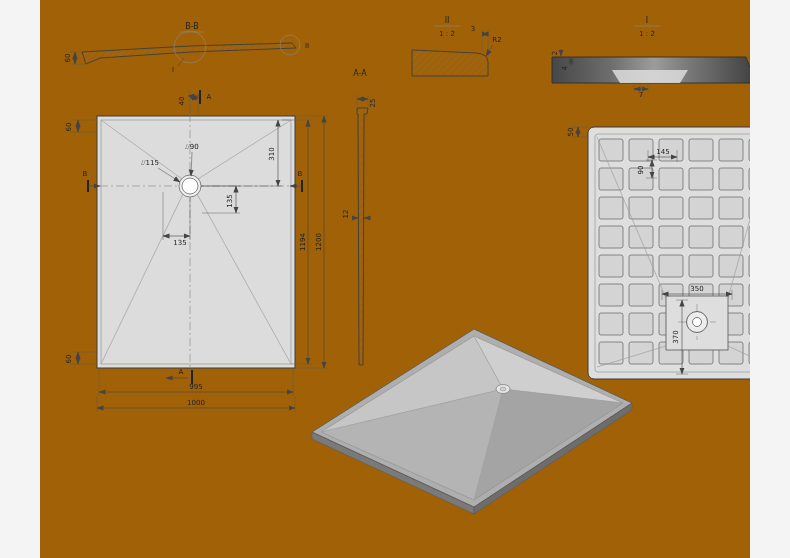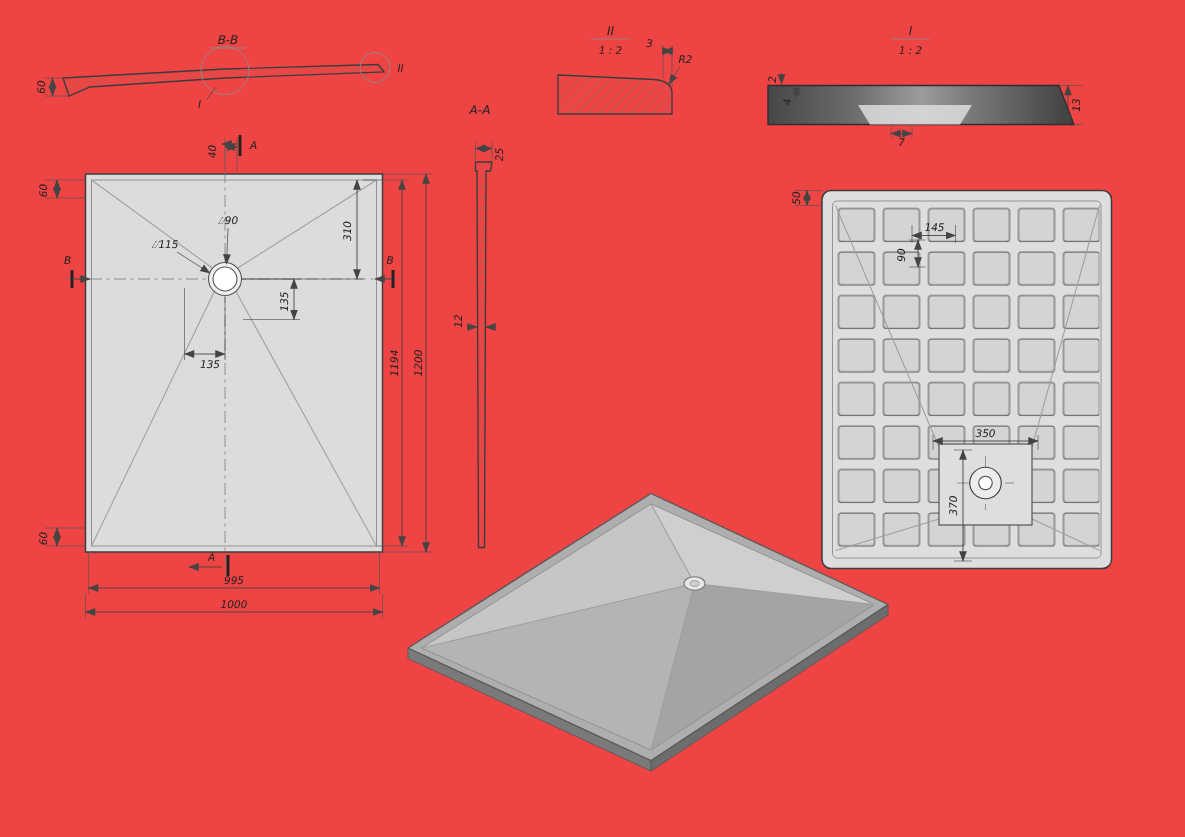--- a/index.html
+++ b/index.html
@@ -1,18 +1,18 @@
 <!DOCTYPE html>
 <html><head>
 <meta charset="utf-8">
 <style>
   html,body{margin:0;padding:0;background:#f4f4f4;}
   .stage{
-    width:790px;height:558px;background:#ef4444;position:relative;
-    font-family:"DejaVu Sans", sans-serif;overflow:hidden;margin:0 auto;font-style:italic;
+    width:710px;height:558px;background:#a16207;position:relative;
+    font-family:"DejaVu Sans", sans-serif;overflow:hidden;margin:0 auto;
   }
   svg{position:absolute;left:0;top:0;}
   .t{font-size:7px;fill:#222;font-family:"DejaVu Sans",sans-serif;}
   .tt{font-size:8px;fill:#222;font-family:"DejaVu Sans",sans-serif;}
   .dim{stroke:#444;stroke-width:0.6;fill:none;}
   .ext{stroke:#555;stroke-width:0.45;fill:none;}
   .cl{stroke:#777;stroke-width:0.5;fill:none;stroke-dasharray:8 3 2 3;}
   .thin{stroke:#8a8a8a;stroke-width:0.6;fill:none;}
   .crease{stroke:#9f9f9f;stroke-width:0.7;fill:none;}
   .cut{stroke:#222;stroke-width:2;fill:none;}

